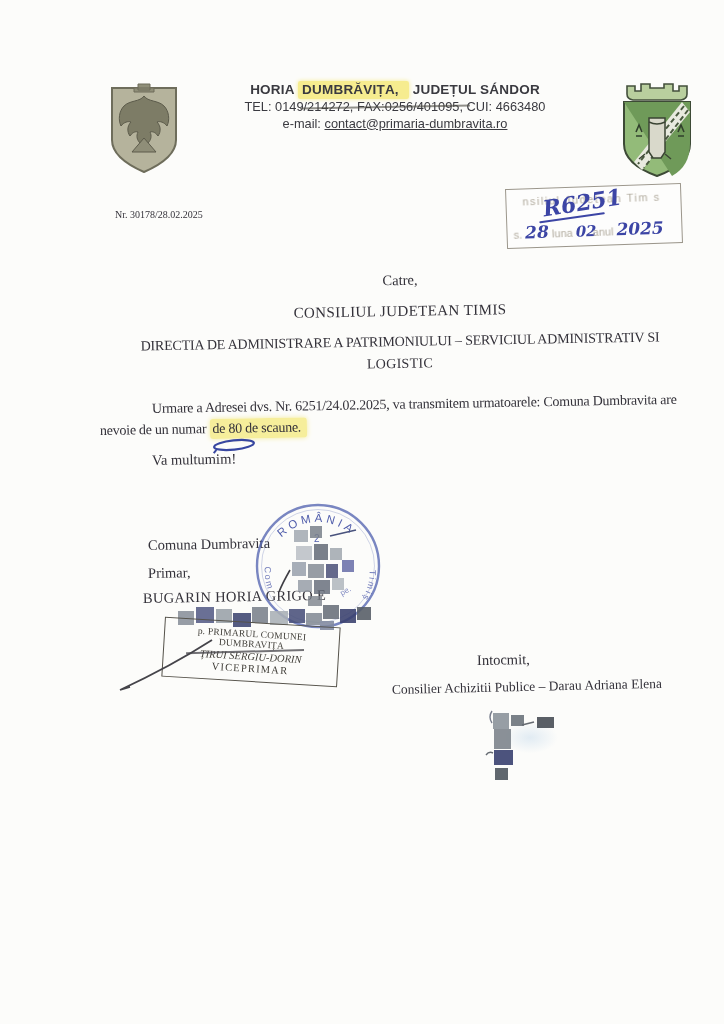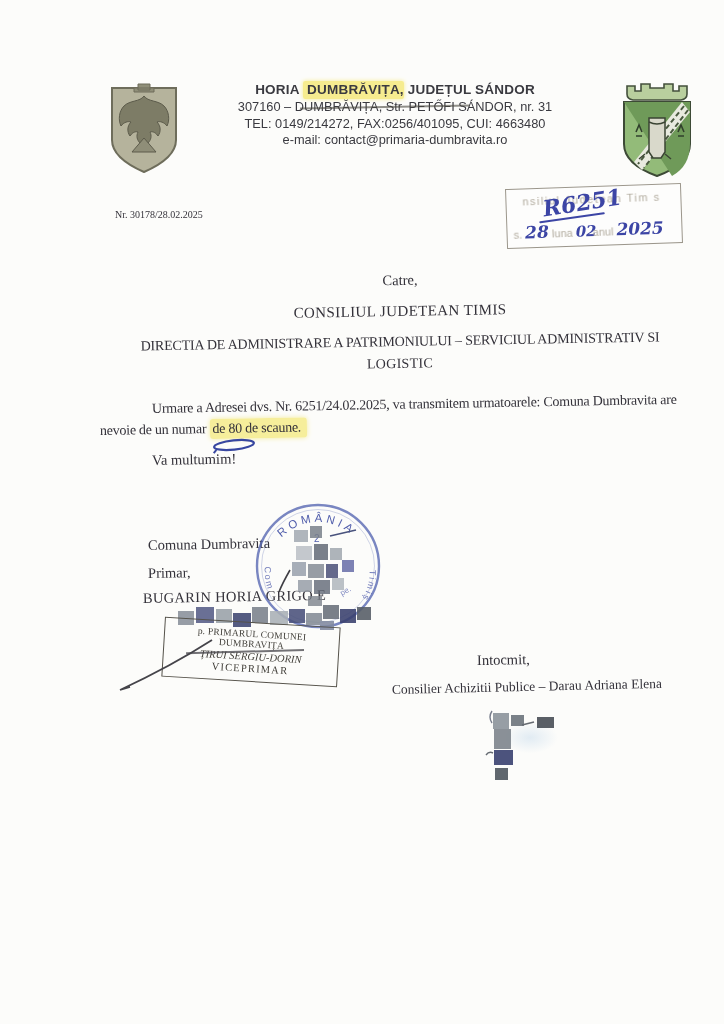--- a/index.html
+++ b/index.html
@@ -10,24 +10,24 @@
   }
   .abs{position:absolute;white-space:nowrap;line-height:1.2;}
   .tilt{transform:rotate(-1deg);transform-origin:left center;}
   .tiltc{transform:rotate(-1deg);transform-origin:center center;}
 
   
   .letterhead{position:absolute;left:150px;top:82px;width:490px;text-align:center;
     font-family:"Liberation Sans",sans-serif;color:#3a3a40;}
   .lh-title{font-size:13.5px;font-weight:bold;letter-spacing:.2px;margin-bottom:2px;}
   .lh-line{font-size:12.8px;margin-top:1.5px;}
-  .hl-word{background:#f6ec8f;padding:1px 0 2px 4px;border-radius:2px;box-shadow:0 0 4px #f6ec8f;}
+  .hl-word{background:#f6ec8f;padding:1px 10px 2px 4px;border-radius:2px;box-shadow:0 0 4px #f6ec8f;}
   .addr-strike{position:absolute;left:300px;top:106px;width:170px;height:2px;background:#4a483f;
     opacity:.6;transform:rotate(-1deg);}
-  .email-link{}
+  .email-link{text-decoration:underline;}
 
   
   .crest{position:absolute;}
 
   
   .reg-stamp{position:absolute;left:506px;top:186px;width:174px;height:58px;
     border:1.5px solid #9b968b;transform:rotate(-2deg);background:rgba(255,255,255,.4);}
   .reg-print{position:absolute;left:16px;top:6px;font-family:"Liberation Sans",sans-serif;
     font-size:11px;letter-spacing:1.5px;color:#b3ada0;filter:blur(.4px);}
   .reg-num{position:absolute;left:36px;top:2px;font-family:"DejaVu Serif",serif;
@@ -92,21 +92,20 @@
     <path d="M12 26 L60 100 q18 -10 18 -32 v-42 Z" fill="#6f9a59"></path>
     <path d="M70 26 L22 86 l8 8 L78 36 Z" fill="#e8eadf"></path>
     <path d="M72 30 L26 88 M76 34 L32 92" stroke="#4a5a40" stroke-width="2" fill="none" stroke-dasharray="5 3"></path>
     <path d="M37 42 h16 v34 l-4 6 h-8 l-4 -6 Z" fill="#d9d9cb" stroke="#3a4433" stroke-width="1.5"></path>
     <path d="M37 46 q8 4 16 0 M33 78 l-6 5 M53 78 l6 5" stroke="#3a4433" stroke-width="1.5" fill="none"></path>
     <path d="M24 56 l3 -7 l3 7 M24 60 h6 M66 56 l3 -7 l3 7 M66 60 h6" stroke="#31402c" stroke-width="1.6" fill="none"></path>
   </svg>
 
   <div class="letterhead">
     <div class="lh-title"><span>HORIA </span><span class="hl-word">DUMBRĂVIȚA,</span><span> JUDEȚUL SÁNDOR</span></div>
-    <div class="lh-line">307160 – DUMBRĂVIȚA, Str. PETŐFI SÁNDOR, nr. 31</div>
     <div class="lh-line">TEL: 0149/214272, FAX:0256/401095, CUI: 4663480</div>
     <div class="lh-line"><span>e-mail: </span><span class="email-link">contact@primaria-dumbravita.ro</span></div>
   </div>
   <div class="addr-strike"></div>
 
   <div class="reg-stamp">
     <div class="reg-print">nsiliul Judetean Tim s</div>
     <div class="reg-num">R6251</div>
     <div class="reg-num-underline"></div>
     <div class="reg-row">

